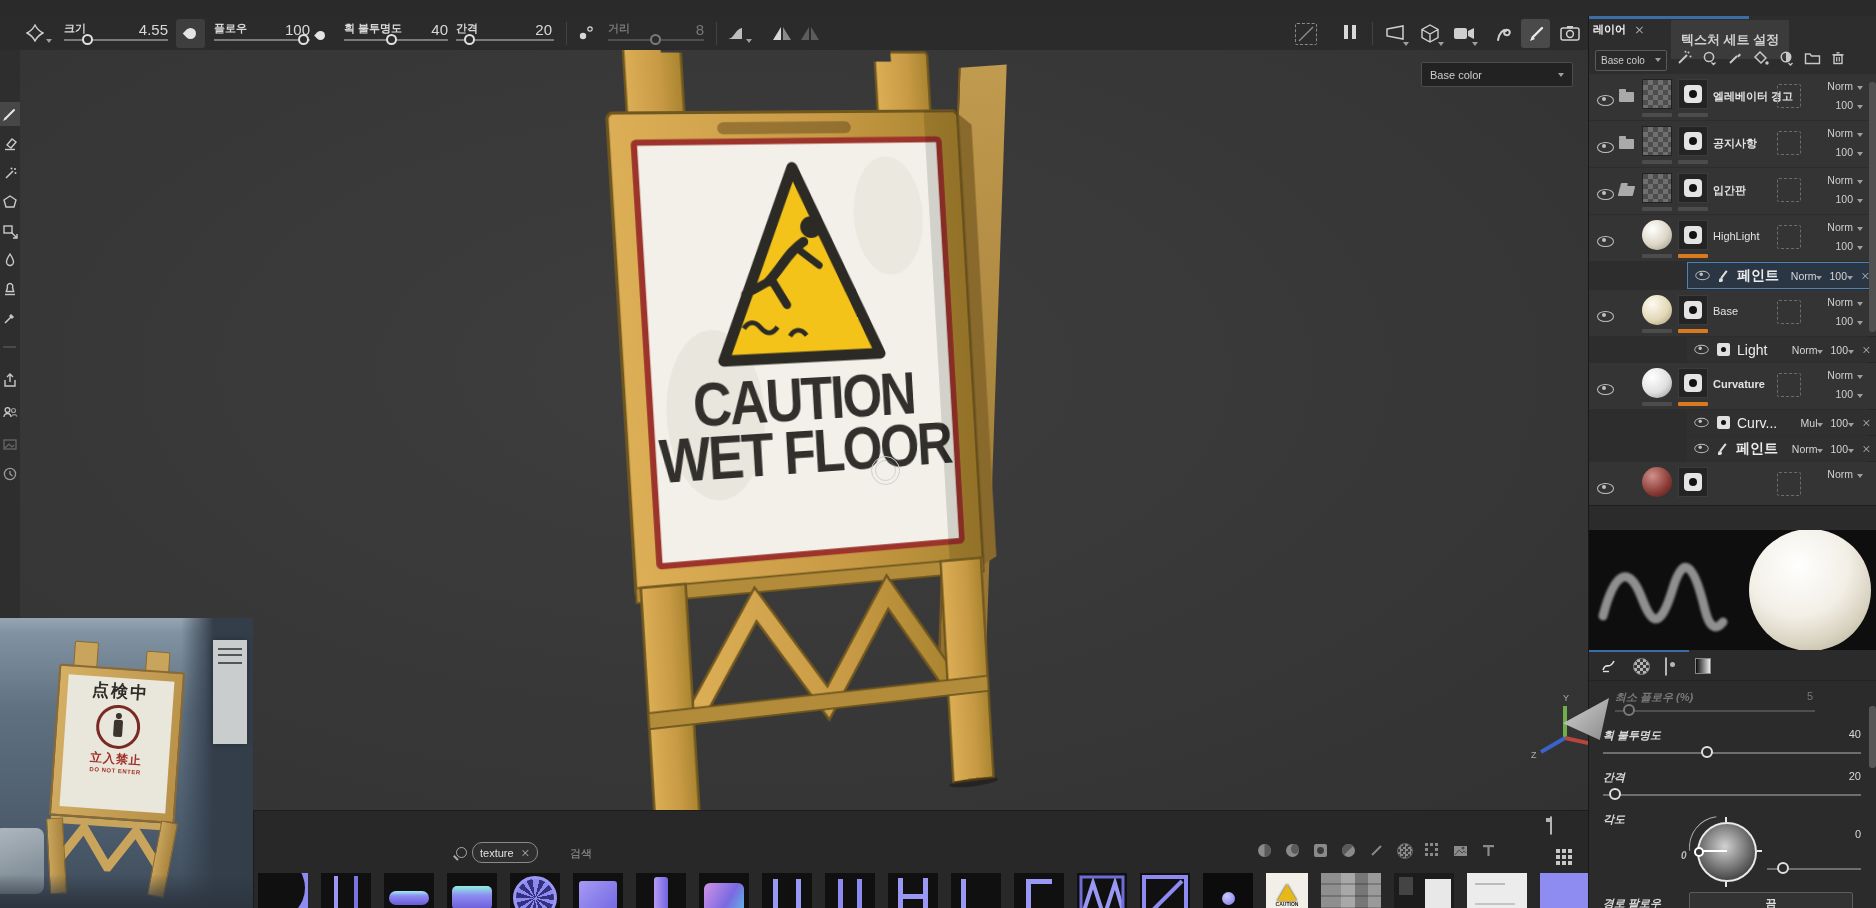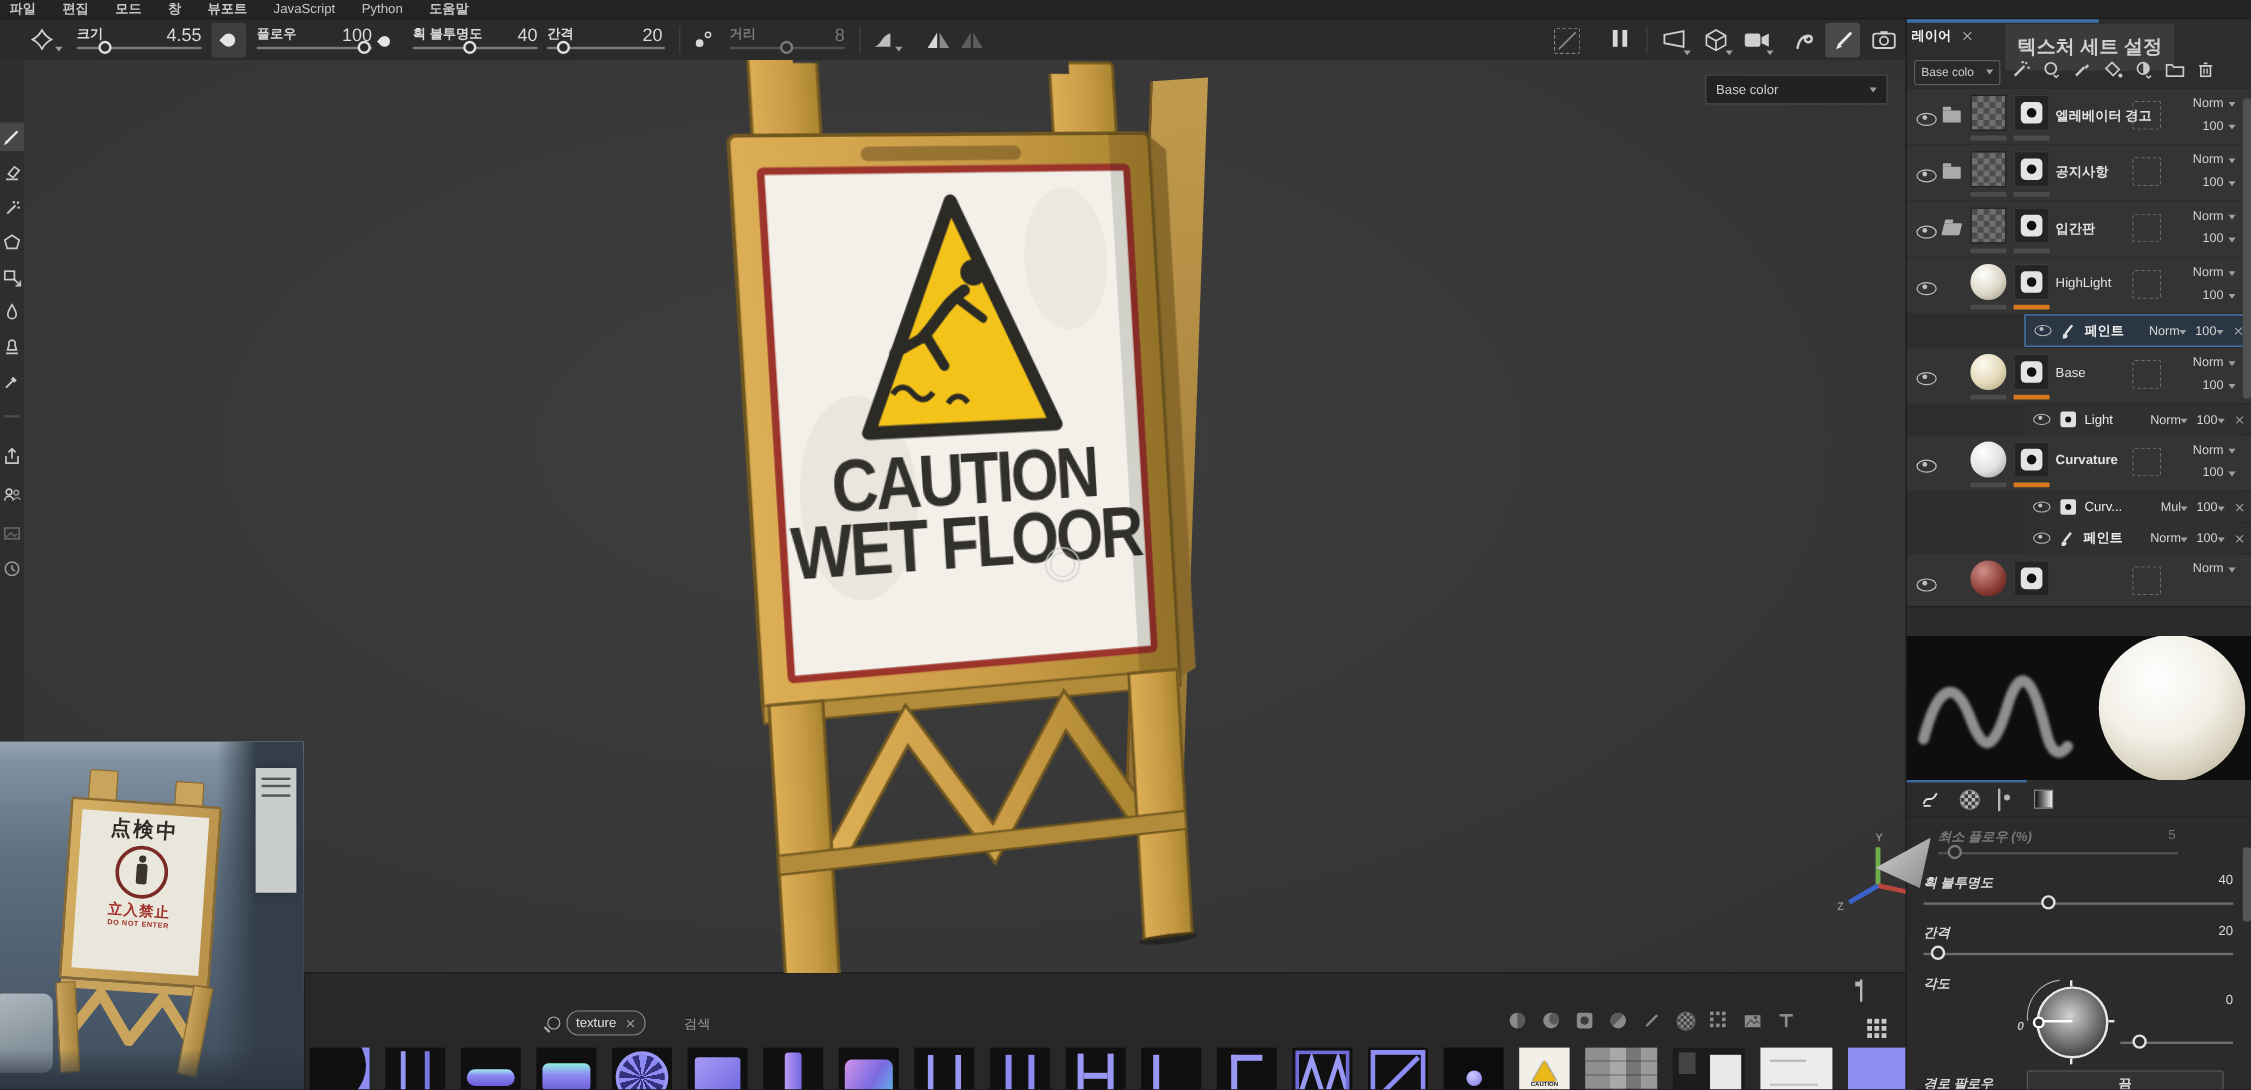--- a/index.html
+++ b/index.html
@@ -77,21 +77,21 @@
   #chip{position:absolute;display:flex;align-items:center;gap:6px;height:19px;border:1px solid #8a8a8a;border-radius:10px;
         padding:0 7px;font-size:11px;color:#e0e0e0;background:#2f2f2f;}
   .sh-ico{position:absolute;top:8px;width:15px;height:15px;}
   #tiles{position:absolute;left:4px;top:62px;display:flex;gap:13px;}
   .tile{position:relative;flex:none;width:50px;height:50px;background:#101010;overflow:hidden;display:flex;align-items:center;justify-content:center;}
   
   #rpanel{left:1588px;top:16px;width:288px;height:892px;background:#2d2d2d;border-left:1px solid #191919;box-sizing:border-box;}
   #tabblue{position:absolute;left:0;top:0;width:160px;height:3px;background:#3a6ea5;}
   .tab1{position:absolute;left:4px;top:6px;display:flex;align-items:center;gap:8px;font-size:11px;font-weight:700;color:#efefef;}
   .tab2{position:absolute;left:82px;top:4px;height:39px;background:#3b3b3b;border-radius:2px 2px 0 0;display:flex;align-items:center;
-        padding:0 10px;font-size:16px;font-weight:700;color:#cfcfcf;}
+        padding:0 10px;font-size:13px;font-weight:700;color:#cfcfcf;}
   #ltoolbar{position:absolute;left:0;top:30px;width:100%;height:28px;display:flex;align-items:center;gap:9px;padding-left:6px;box-sizing:border-box;text-align:right;}
   #chdd2{display:flex;align-items:center;width:72px;height:21px;border:1px solid #5a5a5a;background:#2a2a2a;border-radius:2px;
          font-size:10px;color:#cccccc;padding:0 5px;box-sizing:border-box;}
   #chdd2 .chev{margin-left:auto;}
   #layers{position:absolute;left:0;top:58px;width:288px;height:431px;overflow:hidden;background:#2d2d2d;}
   .lrow{position:relative;height:46px;background:#343434;margin-bottom:1px;}
   .eye{display:inline-block;width:15px;height:9px;border:1.3px solid #c0c0c0;border-radius:60%;position:relative;}
   .eye::after{content:"";position:absolute;left:4px;top:1.2px;width:4px;height:4px;background:#c0c0c0;border-radius:50%;}
   .fold{position:absolute;width:15px;height:10px;background:#aaa;border-radius:1px;}
   .fold::before{content:"";position:absolute;top:-3px;left:0;width:7px;height:3px;background:#aaa;border-radius:1px 1px 0 0;}
@@ -109,21 +109,21 @@
   .lname{position:absolute;left:124px;top:15px;font-size:11px;font-weight:700;color:#e2e2e2;white-space:nowrap;}
   .fxbox{position:absolute;left:188px;top:10px;width:24px;height:24px;border:1px dashed #6c6c6c;border-radius:2px;box-sizing:border-box;}
   .blendcol{position:absolute;right:14px;top:3px;width:60px;text-align:right;font-size:10.5px;color:#cfcfcf;line-height:19px;}
   .blendcol .chev{margin-left:4px;}
   .bar{position:absolute;bottom:3px;height:4px;width:30px;background:#4c4c4c;border-radius:1px;}
   .bar.or{background:#d97a1f;}
   .sub{position:relative;height:25px;margin-left:98px;margin-bottom:1px;background:#303030;display:flex;align-items:center;gap:7px;
        padding:0 6px;box-sizing:border-box;font-size:10.5px;color:#d5d5d5;}
   .sub .eye{transform:scale(.85);}
   .sub.sel{background:#2b3644;border:1px solid #4d83b8;height:27px;}
-  .sub .nm{font-weight:700;color:#ececec;font-size:11px;}
+  .sub .nm{font-weight:700;color:#ececec;font-size:14px;}
   .msq{display:inline-block;width:13px;height:13px;background:#e0e0e0;border-radius:2px;position:relative;}
   .msq::after{content:"";position:absolute;left:4px;top:4px;width:5px;height:5px;background:#111;border-radius:50%;}
   .bsh{display:inline-block;width:12px;height:12px;position:relative;}
   .bsh::before{content:"";position:absolute;left:5px;top:0;width:2px;height:9px;background:#e0e0e0;transform:rotate(38deg);}
   .bsh::after{content:"";position:absolute;left:1px;top:8px;width:4px;height:4px;background:#e0e0e0;border-radius:50% 50% 50% 0;}
   .lscroll{position:absolute;right:1px;top:8px;width:7px;height:250px;background:#515151;border-radius:3px;}
   .ltrack{position:absolute;right:0;top:0;width:9px;height:100%;background:#272727;}
   
   #props{position:absolute;left:0;top:489px;width:288px;height:403px;background:#2b2b2b;border-top:1px solid #1e1e1e;box-sizing:border-box;}
   #phead{position:absolute;left:0;top:0;width:100%;height:24px;display:flex;align-items:center;}
@@ -153,30 +153,20 @@
   .pscroll{position:absolute;right:1px;top:200px;width:7px;height:62px;background:#575757;border-radius:3px;}
   .expico{position:relative;width:11px;height:11px;border:1.3px solid #b5b5b5;border-radius:1px;}
   .expico::after{content:"";position:absolute;right:1px;top:1px;width:4px;height:4px;background:#b5b5b5;}
   svg text{font-family:"Liberation Sans","DejaVu Sans",sans-serif;}
 </style>
 </head>
 <body>
 
 <div id="root">
 
-  <div id="menubar" class="abs">
-    <span class="mitem">파일</span>
-    <span class="mitem">편집</span>
-    <span class="mitem">모드</span>
-    <span class="mitem">창</span>
-    <span class="mitem">뷰포트</span>
-    <span class="mitem latin">JavaScript</span>
-    <span class="mitem latin">Python</span>
-    <span class="mitem">도움말</span>
-  </div>
 
   <div id="toolbar" class="abs">
     <span class="abs" style="left:26px;top:7px">
       <svg width="18" height="18" viewBox="0 0 18 18">
           <path d="M9,1 C11,5 13,7 17,9 C13,11 11,13 9,17 C7,13 5,11 1,9 C5,7 7,5 9,1 Z" fill="none" stroke="#cfcfcf" stroke-width="1.4"></path>
         </svg>
     </span>
       <span class="chev abs" style="left:46px;top:22px"></span>
     <span class="tlabel" style="left:64px">크기</span>
     <span class="tval" style="left:120px;width:48px">4.55</span>

